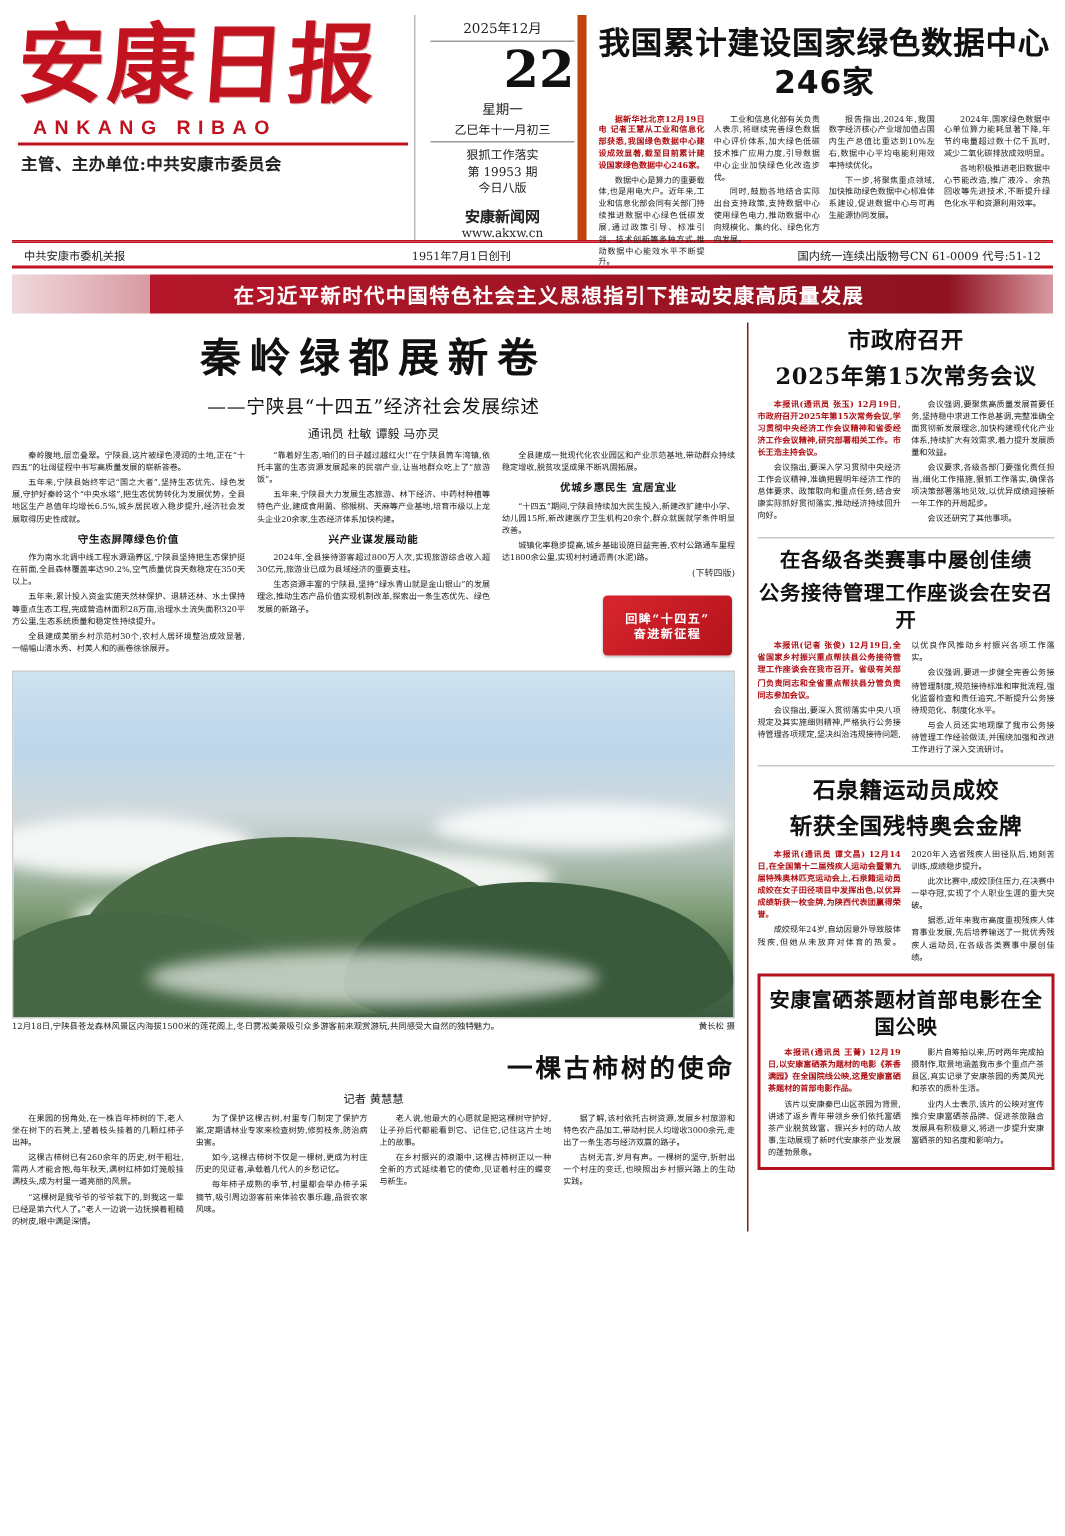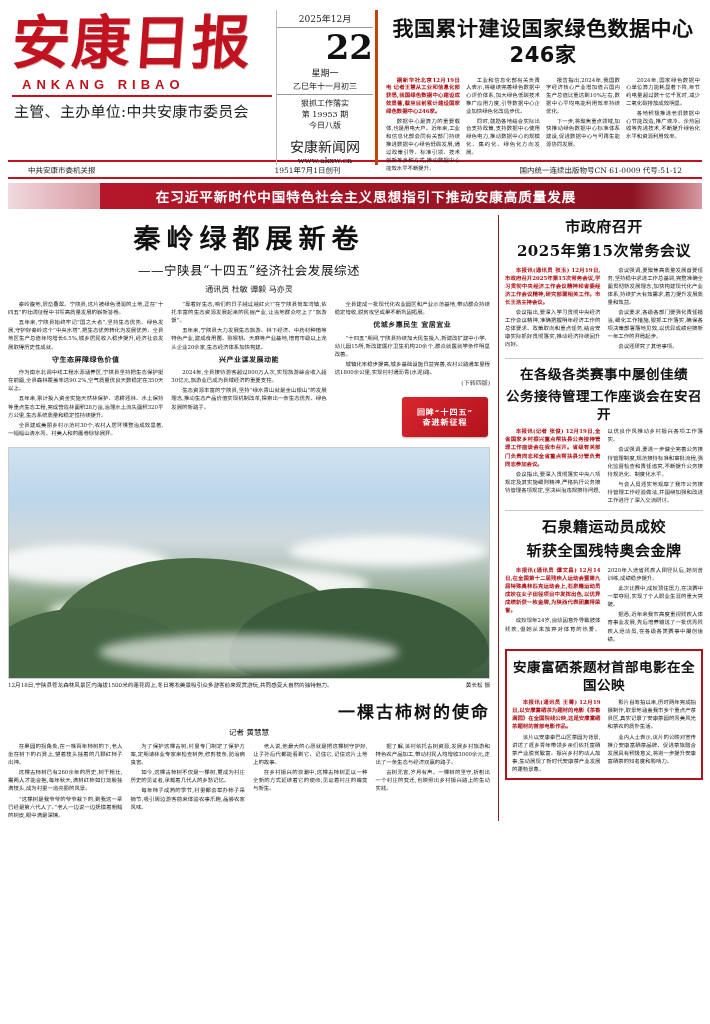--- a/index.html
+++ b/index.html
@@ -22,50 +22,50 @@
     line-height:1.02;margin-top:8px;margin-left:4px;
     text-shadow:1px 1px 0 rgba(150,0,0,.35);
     transform:skewX(-4deg);
   }
   .logo-pinyin{
     font-family:"Liberation Sans",sans-serif;
     font-size:13px;color:#c1121f;letter-spacing:5px;font-weight:700;
     margin-top:4px;margin-left:14px;
   }
   .logo-rule{height:2px;background:#c1121f;margin:3px 4px 3px 4px;}
-  .logo-sub{font-size:15px;color:#222;margin-left:6px;letter-spacing:.3px;}
+  .logo-sub{font-size:11px;color:#222;margin-left:6px;letter-spacing:.3px;font-weight:bold;}
 
   .date-block{
-    width:96px;flex:0 0 96px;border-left:1px solid #bbb;border-right:3px solid #c2410c;
-    text-align:center;padding:2px 2px 0 0;margin-top:4px;
+    width:96px;flex:0 0 96px;border-left:1px solid #bbb;border-right:6px solid #c2410c;
+    text-align:center;padding:2px 2px 0 10px;margin-top:4px;
   }
   .date-top{font-size:9px;color:#222;border-bottom:1px solid #999;padding-bottom:2px;}
   .date-day{font-size:34px;font-weight:700;line-height:1.05;margin:2px 0 0 0;text-align:right;}
   .date-week{font-size:9px;color:#222;}
   .date-lunar{font-size:8px;color:#222;margin-top:1px;}
   .date-pub{font-size:8px;color:#222;margin-top:3px;border-top:1px solid #999;padding-top:2px;}
   .date-issue{font-size:8px;color:#222;}
   .date-pages{font-size:8px;color:#222;}
-  .date-org{font-size:14px;color:#222;margin-top:6px;}
+  .date-org{font-size:10px;color:#222;margin-top:6px;font-weight:bold;}
   .date-url{font-size:8px;color:#222;}
 
   .head-news{flex:1;padding:2px 2px 0 8px;}
   .head-title{
     font-family:"DejaVu Sans","Liberation Sans",sans-serif;
     font-size:21px;font-weight:700;letter-spacing:.5px;line-height:1.25;
     margin:8px 0 8px 0;text-align:center;
   }
   .head-cols{display:flex;gap:6px;font-size:5.4px;line-height:1.45;color:#222;text-align:justify;}
   .head-cols .col{flex:1;}
   .head-cols .col p{margin:0 0 2px 0;text-indent:2em;}
   .lead{color:#b01116;font-weight:700;}
 
   
   .org-rule{border-top:1px solid #c1121f;border-bottom:1px solid #c1121f;height:0;margin:0 8px;}
-  .org-line{display:flex;justify-content:space-between;font-size:7.5px;color:#222;padding:2px 28px;}
+  .org-line{display:flex;justify-content:space-between;font-size:7.5px;color:#222;padding:2px 16px;}
   .banner-wrap{margin:4px 8px 6px 8px;display:flex;align-items:stretch;height:26px;}
   .banner-left{width:92px;background:linear-gradient(90deg,#f0d9dc 0%,#d79aa2 100%);}
   .banner-mid{flex:1;background:linear-gradient(90deg,#b5172a 0%,#8e1220 100%);
     color:#fff;font-weight:700;font-size:13.5px;display:flex;align-items:center;justify-content:center;letter-spacing:1px;}
   .banner-right{width:70px;background:linear-gradient(90deg,#8e1220 0%,#d79aa2 100%);}
 
   
   .body-wrap{display:flex;padding:0 8px;gap:8px;}
   .col-right{width:198px;flex:0 0 198px;border-left:1px solid #7f1d1d;padding-left:6px;}
 

